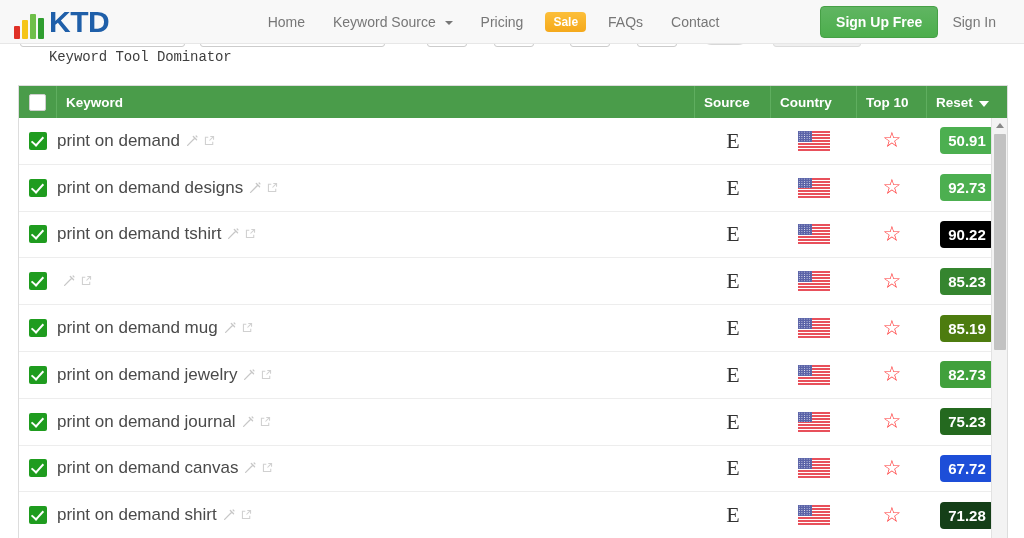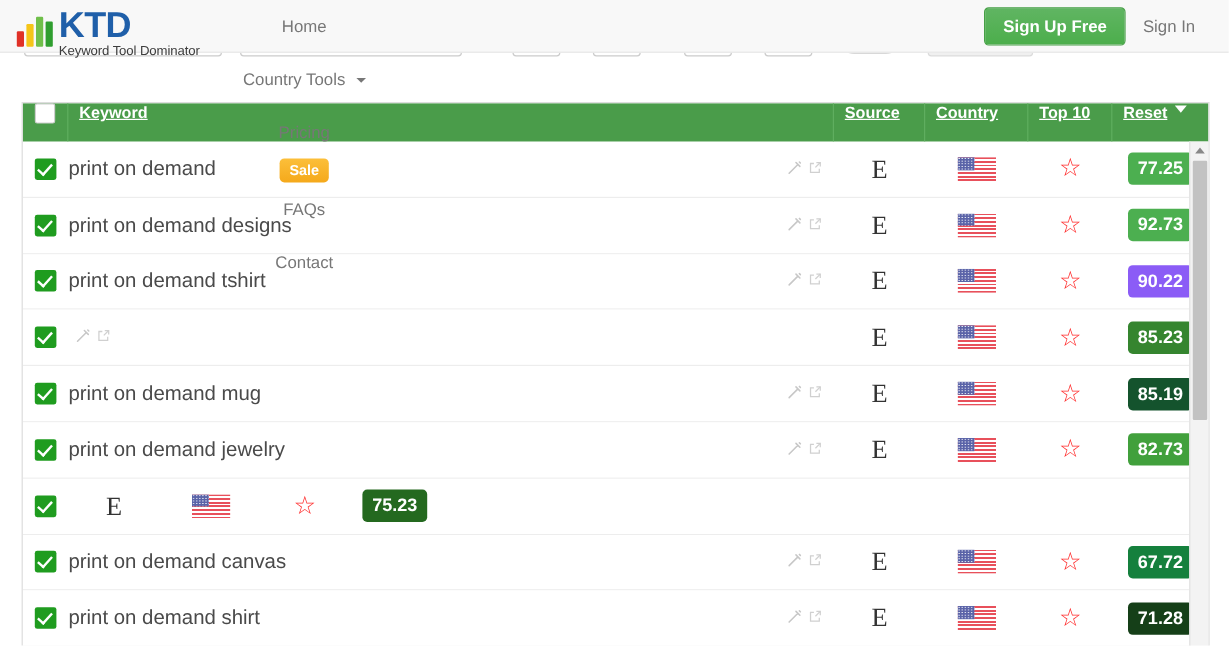--- a/index.html
+++ b/index.html
@@ -53,29 +53,30 @@
     font-family: "Liberation Sans", sans-serif;
     font-weight: bold;
     font-size: 30px;
     letter-spacing: -0.5px;
     color: #1f5fa9;
     line-height: 28px;
     display: block;
     margin-top: 2px;
   }
   .brand-sub {
-    font-size: 11px;
+    font-size: 14px;
     color: #3d3d3d;
     letter-spacing: -0.1px;
     display: block;
-    margin-top: 1px;
+    margin-top: 13px;
     white-space: nowrap;
-  }
-
-  .nav-links { display: flex; align-items: center; height: 44px; flex-direction: column; }
+    font-family: Liberation Mono, monospace;
+  }
+
+  .nav-links { display: flex; align-items: center; height: 44px; }
   .nav-link {
     font-size: 14px;
     color: #777777;
     padding: 0 14px;
     line-height: 44px;
     cursor: pointer;
     white-space: nowrap;
   }
   .caret {
     display: inline-block;
@@ -188,26 +189,25 @@
     height: 32px;
     background: #4a9c4a;
     color: #ffffff;
     font-size: 13.5px;
     font-weight: bold;
     align-items: center;
   }
   .th {
     height: 32px;
     display: flex;
-    align-items: flex-start;
+    align-items: center;
     padding: 0 9px;
     border-right: 1px solid #5fae5f;
     cursor: pointer;
     white-space: nowrap;
-    text-decoration: underline;
   }
   .th-check {
     width: 38px;
     justify-content: center;
     padding: 0;
   }
   .th-keyword { flex: 1 1 auto; }
   .th-source  { width: 76px; }
   .th-country { width: 86px; }
   .th-top10   { width: 70px; }
@@ -243,21 +243,20 @@
     height: 46.8px;
     align-items: center;
     border-bottom: 1px solid #ededed;
     background: #ffffff;
   }
   .cell {
     height: 46.8px;
     display: flex;
     align-items: center;
     padding: 0 9px;
-    justify-content: space-between;
   }
   .c-check {
     width: 38px;
     justify-content: center;
     padding: 0;
   }
   .c-keyword { flex: 1 1 auto; padding-left: 0; }
   .c-source  { width: 76px; justify-content: center; }
   .c-country { width: 86px; justify-content: center; }
   .c-top10   { width: 70px; justify-content: center; }
@@ -403,21 +402,21 @@
       <span class="brand-ktd">KTD</span>
       <span class="brand-sub">Keyword Tool Dominator</span>
     </div>
   </div>
 
   <div class="nav-links">
     <div class="nav-link">
       <span>Home</span>
     </div>
     <div class="nav-link">
-      <span>Country Tools</span>
+      <span>Keyword Source</span>
       <span class="caret"></span>
     </div>
     <div class="nav-link">
       <span>Pricing</span>
     </div>
     <div class="sale-badge">Sale</div>
     <div class="nav-link">
       <span>FAQs</span>
     </div>
     <div class="nav-link">
@@ -499,21 +498,21 @@
         <div class="cell c-country">
           <span class="flag">
             <span class="stripes"></span>
             <span class="canton"></span>
           </span>
         </div>
         <div class="cell c-top10">
           <span class="star">☆</span>
         </div>
         <div class="cell c-score">
-          <span class="score-badge" style="background:#4caf50">77.25</span>
+          <span class="score-badge" style="background:#4caf50">50.91</span>
         </div>
       </div>
       <div class="row">
         <div class="cell c-check">
           <span class="row-checkbox"></span>
         </div>
         <div class="cell c-keyword">
           <span class="kw-text">print on demand designs</span>
           <span class="kw-icons">
             <span class="ic"><svg width="13" height="13" viewBox="0 0 16 16">
@@ -565,21 +564,21 @@
         <div class="cell c-country">
           <span class="flag">
             <span class="stripes"></span>
             <span class="canton"></span>
           </span>
         </div>
         <div class="cell c-top10">
           <span class="star">☆</span>
         </div>
         <div class="cell c-score">
-          <span class="score-badge" style="background:#8b5cf6">90.22</span>
+          <span class="score-badge" style="background:#000000">90.22</span>
         </div>
       </div>
       <div class="row">
         <div class="cell c-check">
           <span class="row-checkbox"></span>
         </div>
         <div class="cell c-keyword">
           <span class="kw-icons">
             <span class="ic"><svg width="13" height="13" viewBox="0 0 16 16">
                 <path d="M2 14 L11 5 M9 3 L13 7 M12.5 2.5 L13.5 3.5" stroke="#9a9a9a" stroke-width="1.6" fill="none" stroke-linecap="round"></path>
@@ -630,21 +629,21 @@
         <div class="cell c-country">
           <span class="flag">
             <span class="stripes"></span>
             <span class="canton"></span>
           </span>
         </div>
         <div class="cell c-top10">
           <span class="star">☆</span>
         </div>
         <div class="cell c-score">
-          <span class="score-badge" style="background:#14532d">85.19</span>
+          <span class="score-badge" style="background:#4d7c0f">85.19</span>
         </div>
       </div>
       <div class="row">
         <div class="cell c-check">
           <span class="row-checkbox"></span>
         </div>
         <div class="cell c-keyword">
           <span class="kw-text">print on demand jewelry</span>
           <span class="kw-icons">
             <span class="ic"><svg width="13" height="13" viewBox="0 0 16 16">
@@ -670,20 +669,33 @@
           <span class="star">☆</span>
         </div>
         <div class="cell c-score">
           <span class="score-badge" style="background:#41a03c">82.73</span>
         </div>
       </div>
       <div class="row">
         <div class="cell c-check">
           <span class="row-checkbox"></span>
         </div>
+        <div class="cell c-keyword">
+          <span class="kw-text">print on demand journal</span>
+          <span class="kw-icons">
+            <span class="ic"><svg width="13" height="13" viewBox="0 0 16 16">
+                <path d="M2 14 L11 5 M9 3 L13 7 M12.5 2.5 L13.5 3.5" stroke="#9a9a9a" stroke-width="1.6" fill="none" stroke-linecap="round"></path>
+              </svg></span>
+            <span class="ic"><svg width="13" height="13" viewBox="0 0 16 16">
+                <path d="M12 9.5 V13 H3 V4 H6.5" stroke="#aaaaaa" stroke-width="1.3" fill="none"></path>
+                <path d="M9 3 H13 V7" stroke="#aaaaaa" stroke-width="1.3" fill="none"></path>
+                <path d="M13 3 L8 8" stroke="#aaaaaa" stroke-width="1.3" fill="none"></path>
+              </svg></span>
+          </span>
+        </div>
         <div class="cell c-source">
           <span class="src-letter">E</span>
         </div>
         <div class="cell c-country">
           <span class="flag">
             <span class="stripes"></span>
             <span class="canton"></span>
           </span>
         </div>
         <div class="cell c-top10">
@@ -716,21 +728,21 @@
         <div class="cell c-country">
           <span class="flag">
             <span class="stripes"></span>
             <span class="canton"></span>
           </span>
         </div>
         <div class="cell c-top10">
           <span class="star">☆</span>
         </div>
         <div class="cell c-score">
-          <span class="score-badge" style="background:#15803d">67.72</span>
+          <span class="score-badge" style="background:#1d4ed8">67.72</span>
         </div>
       </div>
       <div class="row">
         <div class="cell c-check">
           <span class="row-checkbox"></span>
         </div>
         <div class="cell c-keyword">
           <span class="kw-text">print on demand shirt</span>
           <span class="kw-icons">
             <span class="ic"><svg width="13" height="13" viewBox="0 0 16 16">

